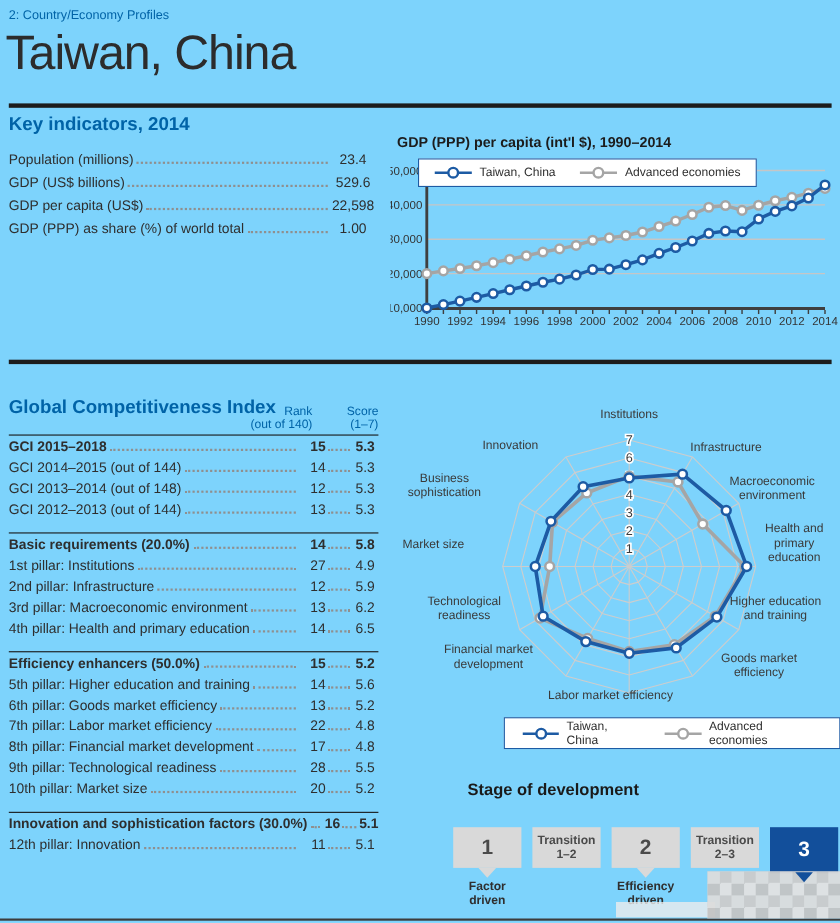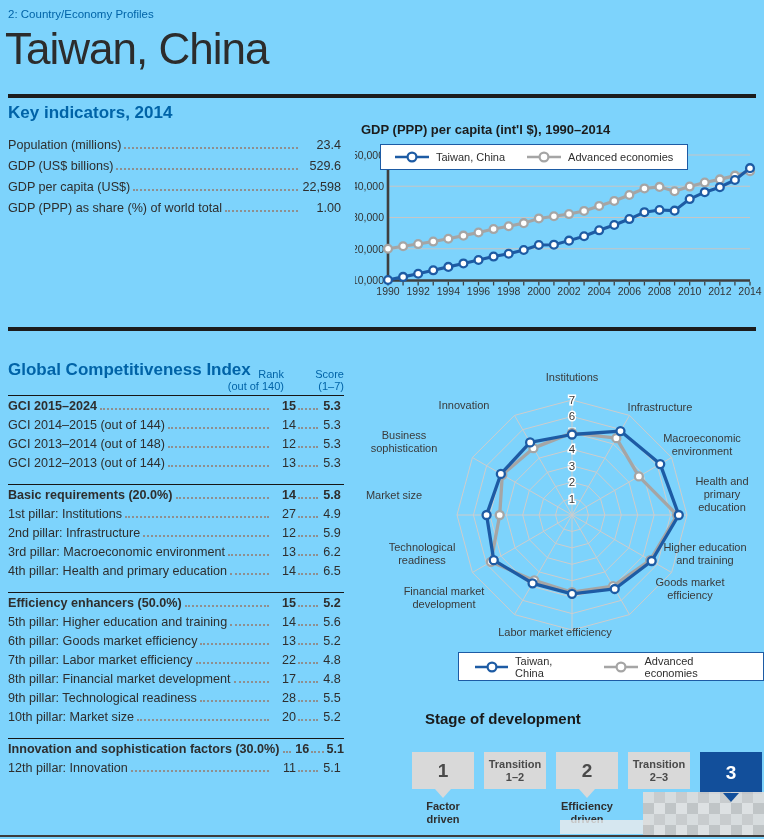--- a/index.html
+++ b/index.html
@@ -10,21 +10,21 @@
          letter-spacing:-1px;color:#2c2c2c;}
   .hrule-thick{position:absolute;left:8px;width:748px;height:4px;background:#1c1c1c;}
   .rule1{top:94px;}
   .rule2{top:327px;}
   .blue-head{position:absolute;margin:0;font-size:17px;font-weight:bold;color:#0063a7;}
   
   .ki-wrap{position:absolute;left:8px;top:138px;width:333px;}
   .leader-row{display:flex;align-items:baseline;font-size:12.6px;color:#2e2e2e;white-space:nowrap;}
   .ki-row{height:21px;}
   .leader-row .dots{flex:1;border-bottom:2px dotted #8f8f8f;margin:0 3px 3px 3px;min-width:8px;}
-  .leader-row .val{text-align:right;}
+  .leader-row .val{text-align:center;}
   .ki-row .val{min-width:40px;}
   
   .gdp-chart{position:absolute;left:355px;top:122px;width:409px;}
   .chart-title{margin:0 0 4px 6px;font-size:13px;font-weight:bold;color:#1c1c1c;}
   .chart-wrap{position:relative;}
   .legend{display:inline-flex;align-items:center;gap:22px;background:#fff;
           border:1.6px solid #1d5ba4;font-size:11px;color:#2e2e2e;}
   .line-legend{position:absolute;left:25px;top:3px;height:24px;padding:0 14px;z-index:2;}
   .leg-item{display:inline-flex;align-items:center;gap:7px;}
   
@@ -238,21 +238,21 @@
       </div>
       <div class="score-head">
         <div>Score</div>
         <div class="sub">(1–7)</div>
       </div>
     </div>
     <div id="gci-groups">
         <div class="gci-group">
           <div class="hrule-thin"></div>
           <div class="leader-row gci-row bold">
-            <span class="lbl">GCI 2015–2024</span>
+            <span class="lbl">GCI 2015–2018</span>
             <span class="dots"></span>
             <span class="rank">15</span>
             <span class="middots"></span>
             <span class="score">5.3</span>
           </div>
           <div class="leader-row gci-row">
             <span class="lbl">GCI 2014–2015 (out of 144)</span>
             <span class="dots"></span>
             <span class="rank">14</span>
             <span class="middots"></span>
@@ -445,21 +445,21 @@
       </div><div class="radar-label" style="left: 342px; top: 69px;">
         <div>Macroeconomic</div>
         <div>environment</div>
       </div><div class="radar-label" style="left: 362px; top: 112px;">
         <div>Health and</div>
         <div>primary</div>
         <div>education</div>
       </div><div class="radar-label" style="left: 345px; top: 178px;">
         <div>Higher education</div>
         <div>and training</div>
-      </div><div class="radar-label" style="left: 330px; top: 213px;">
+      </div><div class="radar-label" style="left: 330px; top: 230px;">
         <div>Goods market</div>
         <div>efficiency</div>
       </div><div class="radar-label" style="left: 195px; top: 263px;">
         <div>Labor market efficiency</div>
       </div><div class="radar-label" style="left: 84px; top: 222px;">
         <div>Financial market</div>
         <div>development</div>
       </div><div class="radar-label" style="left: 62px; top: 178px;">
         <div>Technological</div>
         <div>readiness</div>

